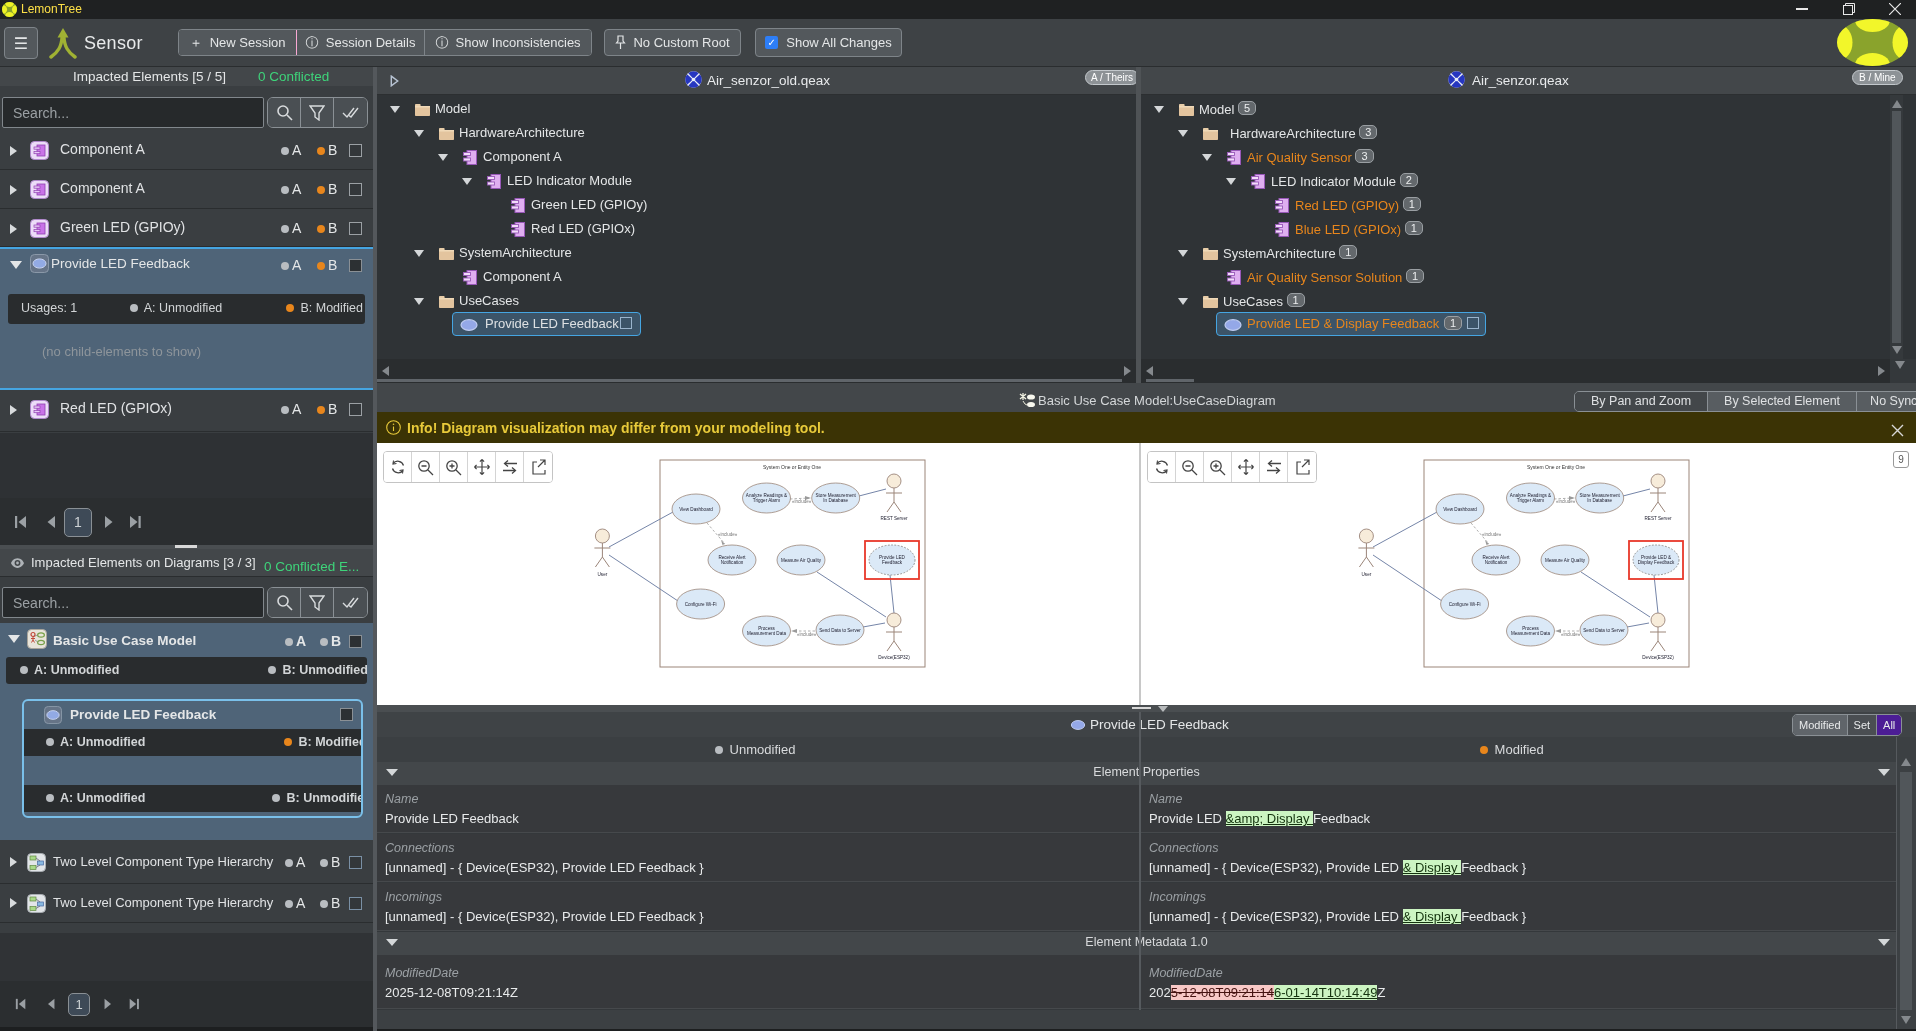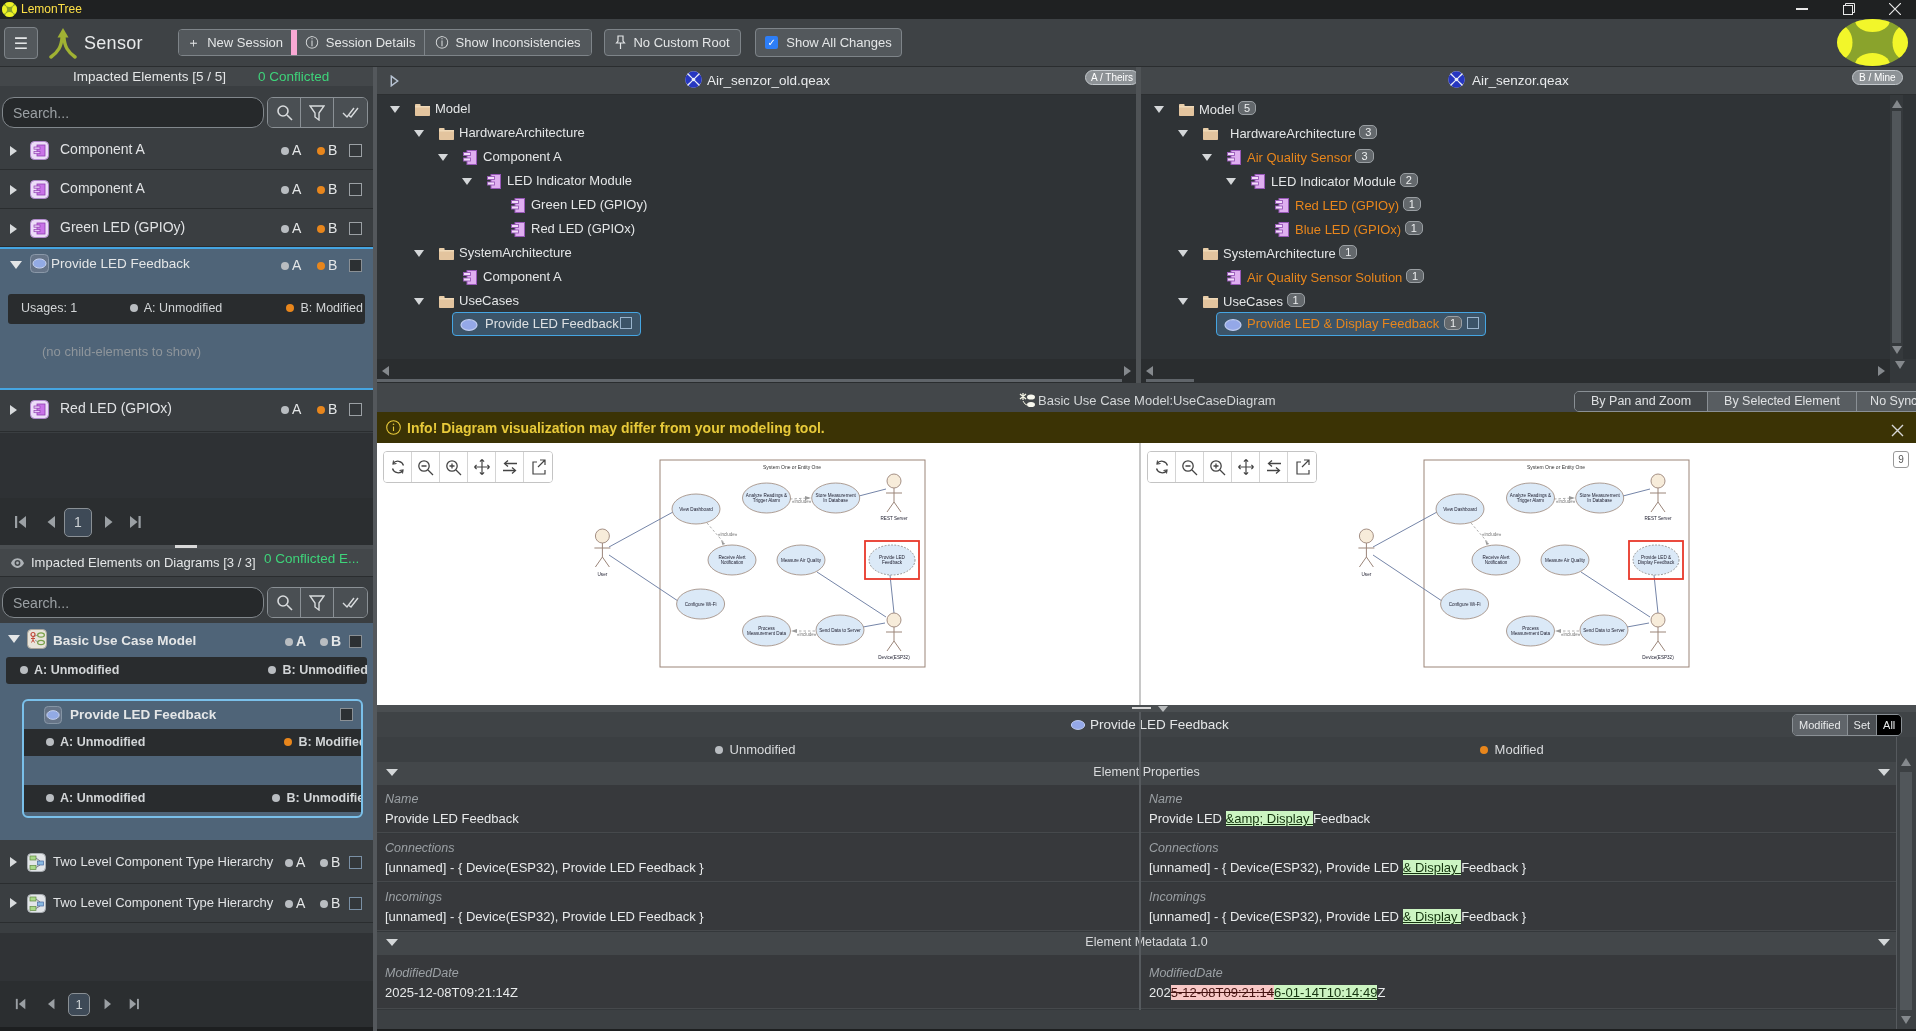--- a/index.html
+++ b/index.html
@@ -6,21 +6,21 @@
 html,body { width:1916px; height:1031px; overflow:hidden; background:#34383b; }
 body { font-family:"Liberation Sans", sans-serif; color:#e4e6e7; position:relative; }
 .abs { position:absolute; }
 .titlebar { left:0; top:0; width:1916px; height:19px; background:#1f2122; }
 .toolbar { left:0; top:19px; width:1916px; height:48px; background:#3e4245; border-bottom:1px solid #2a2d2f; }
 .btn { background:#53585c; border:1px solid #7e8489; color:#e4e6e7; font-size:13px; display:flex; align-items:center; justify-content:center; }
 .hdr { background:#43474a; }
 .green { color:#3ed47a; }
 .cb { width:13px; height:13px; border:1px solid #9ba0a4; background:#33373a; }
 .badge { display:inline-block; background:#63686c; border:1px solid #9a9fa3; color:#eceeef; border-radius:5px; font-size:11px; padding:0px 5px; vertical-align:1.5px; }
-.searchinput { background:#26292b; border:1px solid #81878c; border-radius:12px; color:#9ba0a4; font-size:14px; padding-left:10px; display:flex; align-items:center; }
+.searchinput { background:#26292b; border:1px solid #81878c; border-radius:2px; color:#9ba0a4; font-size:14px; padding-left:10px; display:flex; align-items:center; }
 .sbtngroup { display:flex; border:1px solid #8a9095; border-radius:6px; overflow:hidden; }
 .sbtn { width:33px; background:#4a4f53; display:flex; align-items:center; justify-content:center; border-right:1px solid #8a9095;}
 .sbtn:last-child { border-right:none; }
 .exp { width:0; height:0; border-left:5px solid transparent; border-right:5px solid transparent; border-top:7px solid #d8dbdd; margin-right:8px; }
 .lbl { font-style:italic; color:#9ba0a4; font-size:12.5px; }
 .val { font-size:13px; color:#e8eaeb; }
 .pag { position:absolute; left:0; width:373px; height:30px; }
 .dtb { display:flex; background:#fff; border:1px solid #c4c4c4; border-radius:4px; overflow:hidden; }
 .dbtn { width:28px; height:30px; display:flex; align-items:center; justify-content:center; border-right:1px solid #d4d4d4; background:#fff; }
 .dbtn:last-child { border-right:none; }
@@ -68,21 +68,21 @@
 
 <div class="abs toolbar"></div>
 <div class="abs btn" style="left:4px;top:27px;width:34px;height:32px;border-radius:4px;font-size:16px;">☰</div>
 <svg class="abs" style="left:48px;top:28px" width="30" height="31" viewBox="0 0 30 31">
   <path d="M3 29 C10 24 13.5 19 14.2 8" fill="none" stroke="#a0b233" stroke-width="3.4" stroke-linecap="round"></path>
   <path d="M27 29 C20 24 16.5 19 15.8 8" fill="none" stroke="#a0b233" stroke-width="3.4" stroke-linecap="round"></path>
   <path d="M15 0 L20.5 9.5 L9.5 9.5 Z" fill="#a0b233"></path>
 </svg>
 <div class="abs" style="left:84px;top:33px;font-size:18px;color:#e8eaeb;letter-spacing:0.3px;">Sensor</div>
 <div class="abs" style="left:178px;top:29px;height:27px;display:flex;border:1px solid #7e8489;border-radius:4px;overflow:hidden;">
-  <div class="btn" style="border:none;border-right:6px solid #f9a8d4;width:118px;">＋&nbsp; New Session</div>
+  <div class="btn" style="border:none;border-right:1px solid #f9a8d4;width:118px;">＋&nbsp; New Session</div>
   <div class="btn" style="border:none;border-right:1px solid #7e8489;width:128px;">ⓘ&nbsp; Session Details</div>
   <div class="btn" style="border:none;width:166px;">ⓘ&nbsp; Show Inconsistencies</div>
 </div>
 <div class="btn abs" style="left:604px;top:29px;width:137px;height:27px;border-radius:4px;"><svg width="11" height="15" viewBox="0 0 11 15" fill="none" stroke="#e4e6e7" stroke-width="1.2" style="margin-right:7px;">
       <path d="M3 1 h5 v5 l1.5 2 h-8 L3 6 Z"></path>
       <path d="M5.5 8 v6"></path>
     </svg>No Custom Root</div>
 <div class="btn abs" style="left:755px;top:28px;width:147px;height:29px;border-radius:4px;">
   <div style="width:13px;height:13px;background:#2d7ef7;border-radius:2px;margin-right:8px;color:#fff;font-size:10px;line-height:13px;text-align:center;">✓</div>
   Show All Changes
@@ -230,21 +230,21 @@
   <div class="abs" style="left:0;top:478px;width:373px;height:4px;background:#4a4e51;">
       <div class="abs" style="left:175px;top:0px;width:22px;height:3px;background:#d8d8d8;"></div>
     </div>
 
   <div class="abs hdr" style="left:0;top:482px;width:373px;height:28px;border-bottom:1px solid #2a2d2f;">
     <svg class="abs" style="left:11px;top:9px" width="13" height="10" viewBox="0 0 16 12">
         <path d="M8 0 C12.5 0 15.3 4 16 6 C15.3 8 12.5 12 8 12 C3.5 12 0.7 8 0 6 C0.7 4 3.5 0 8 0 Z M8 2.4 A3.6 3.6 0 1 0 8 9.6 A3.6 3.6 0 0 0 8 2.4 Z" fill="#aeb3b7"></path>
         <circle cx="8" cy="6" r="1.7" fill="#aeb3b7"></circle>
       </svg>
     <span class="abs" style="left:31px;top:6px;font-size:13px;text-align:right;">Impacted Elements on Diagrams [3 / 3]</span>
-    <span class="abs green" style="left:264px;top:2px;font-size:13.5px;">0 Conflicted E...</span>
+    <span class="abs green" style="left:264px;top:10px;font-size:13.5px;">0 Conflicted E...</span>
   </div>
 
   <div class="abs" style="left:0;top:510px;width:373px;height:46px;background:#3a3e41;">
     <div class="searchinput abs" style="left:2px;top:10px;width:262px;height:31px;">Search...</div>
     <div class="sbtngroup abs" style="left:267px;top:10px;height:31px;">
       <div class="sbtn">
           <svg width="17" height="17" viewBox="0 0 17 17" fill="none" stroke="#d8dbdd" stroke-width="1.6">
             <circle cx="7" cy="7" r="5"></circle>
             <path d="M11 11 L16 16"></path>
           </svg>
@@ -793,21 +793,21 @@
 <div class="abs" style="left:1132px;top:707px;width:19px;height:2px;background:#d8d8d8;"></div>
 <div class="abs" style="left:1158px;top:706px;width:0;height:0;border-left:5px solid transparent;border-right:5px solid transparent;border-top:6px solid #b8bbbd;"></div>
 <div class="abs" style="left:377px;top:712px;width:1539px;height:25px;background:#3f4346;"></div>
 <svg class="abs" style="left:1070px;top:720px" width="16" height="10" viewBox="0 0 18 12">
     <ellipse cx="9" cy="6" rx="8" ry="5.3" fill="#94a8e8" stroke="#c0cdf2" stroke-width="1.2"></ellipse>
   </svg>
 <span class="abs" style="left:1090px;top:717px;font-size:13.5px;color:#e4e6e7;">Provide LED Feedback</span>
 <div class="abs" style="left:1792px;top:714px;height:22px;display:flex;border:1px solid #8a9095;border-radius:5px;overflow:hidden;font-size:11px;color:#e8eaeb;align-items:stretch;">
 <div style="padding:4px 6px;background:#60656a;border-right:1px solid #8a9095;white-space:nowrap;">Modified</div>
 <div style="padding:4px 6px;background:#4a4e52;border-right:1px solid #8a9095;">Set</div>
-<div style="padding:4px 6px;background:#000000;">All</div>
+<div style="padding:4px 6px;background:#4c1d95;">All</div>
 </div>
 <div class="abs" style="left:377px;top:737px;width:1539px;height:25px;background:#3b3f42;"></div>
 <span class="abs" style="left:715px;top:742px;font-size:13px;color:#d8dadc;"><span class="dot" style="background:#b9bdc1;"></span> Unmodified</span>
 <span class="abs" style="left:1480px;top:742px;font-size:13px;color:#d8dadc;"><span class="dot" style="background:#e8861c;"></span> Modified</span>
 <div class="abs hdr" style="left:377px;top:762px;width:1539px;height:23px;"></div>
 <span class="abs" style="left:377px;top:765px;width:1539px;text-align:center;font-size:12.5px;color:#d8dadc;">Element Properties</span>
 <div class="abs" style="left:386px;top:769px;width:0;height:0;border-left:6px solid transparent;border-right:6px solid transparent;border-top:7px solid #d4d7d9;"></div>
 <div class="abs" style="left:1878px;top:769px;width:0;height:0;border-left:6px solid transparent;border-right:6px solid transparent;border-top:7px solid #d4d7d9;"></div>
 <div class="abs" style="left:377px;top:785px;width:1539px;height:48px;background:#37393c;border-bottom:1px solid #46494c;"></div>
 <span class="abs lbl" style="left:385px;top:792px;">Name</span>

